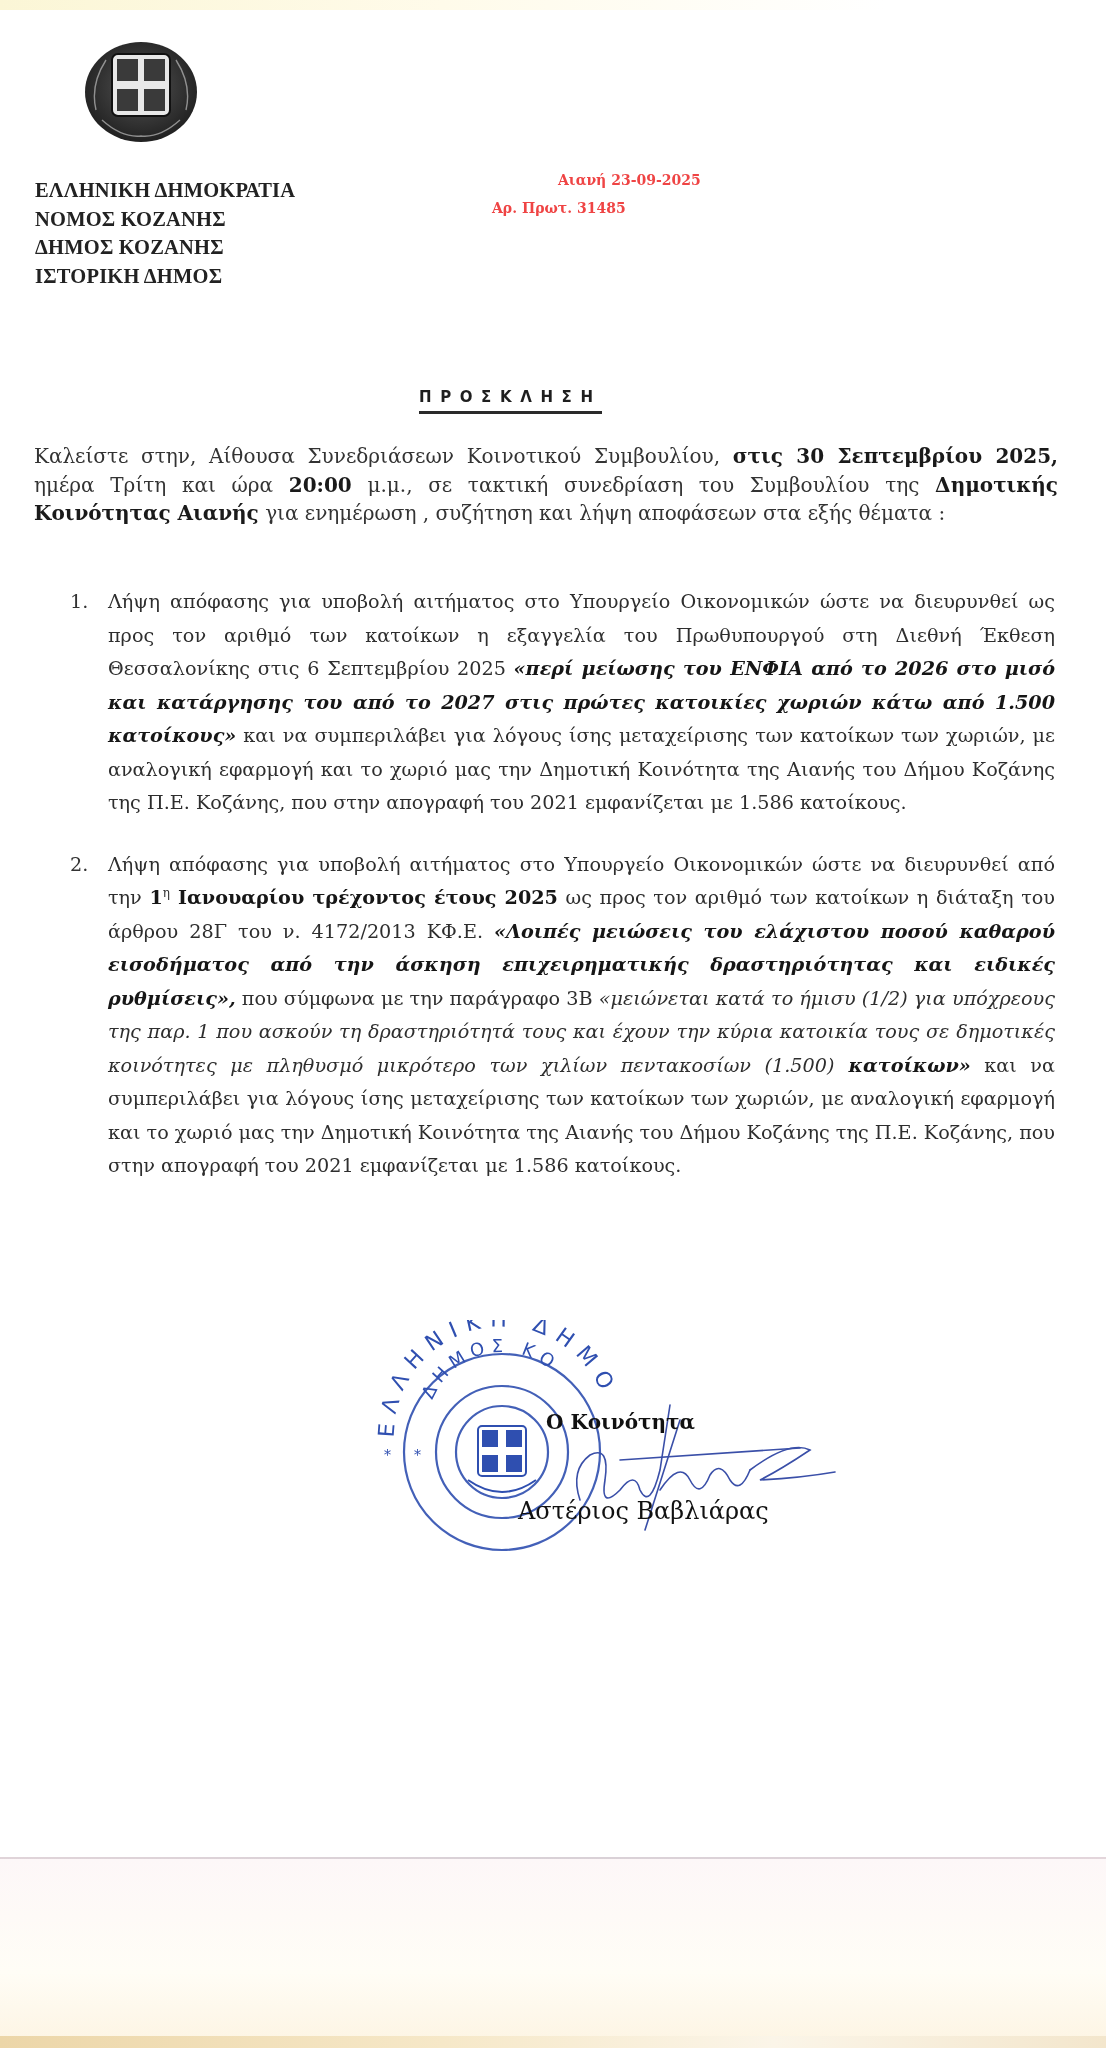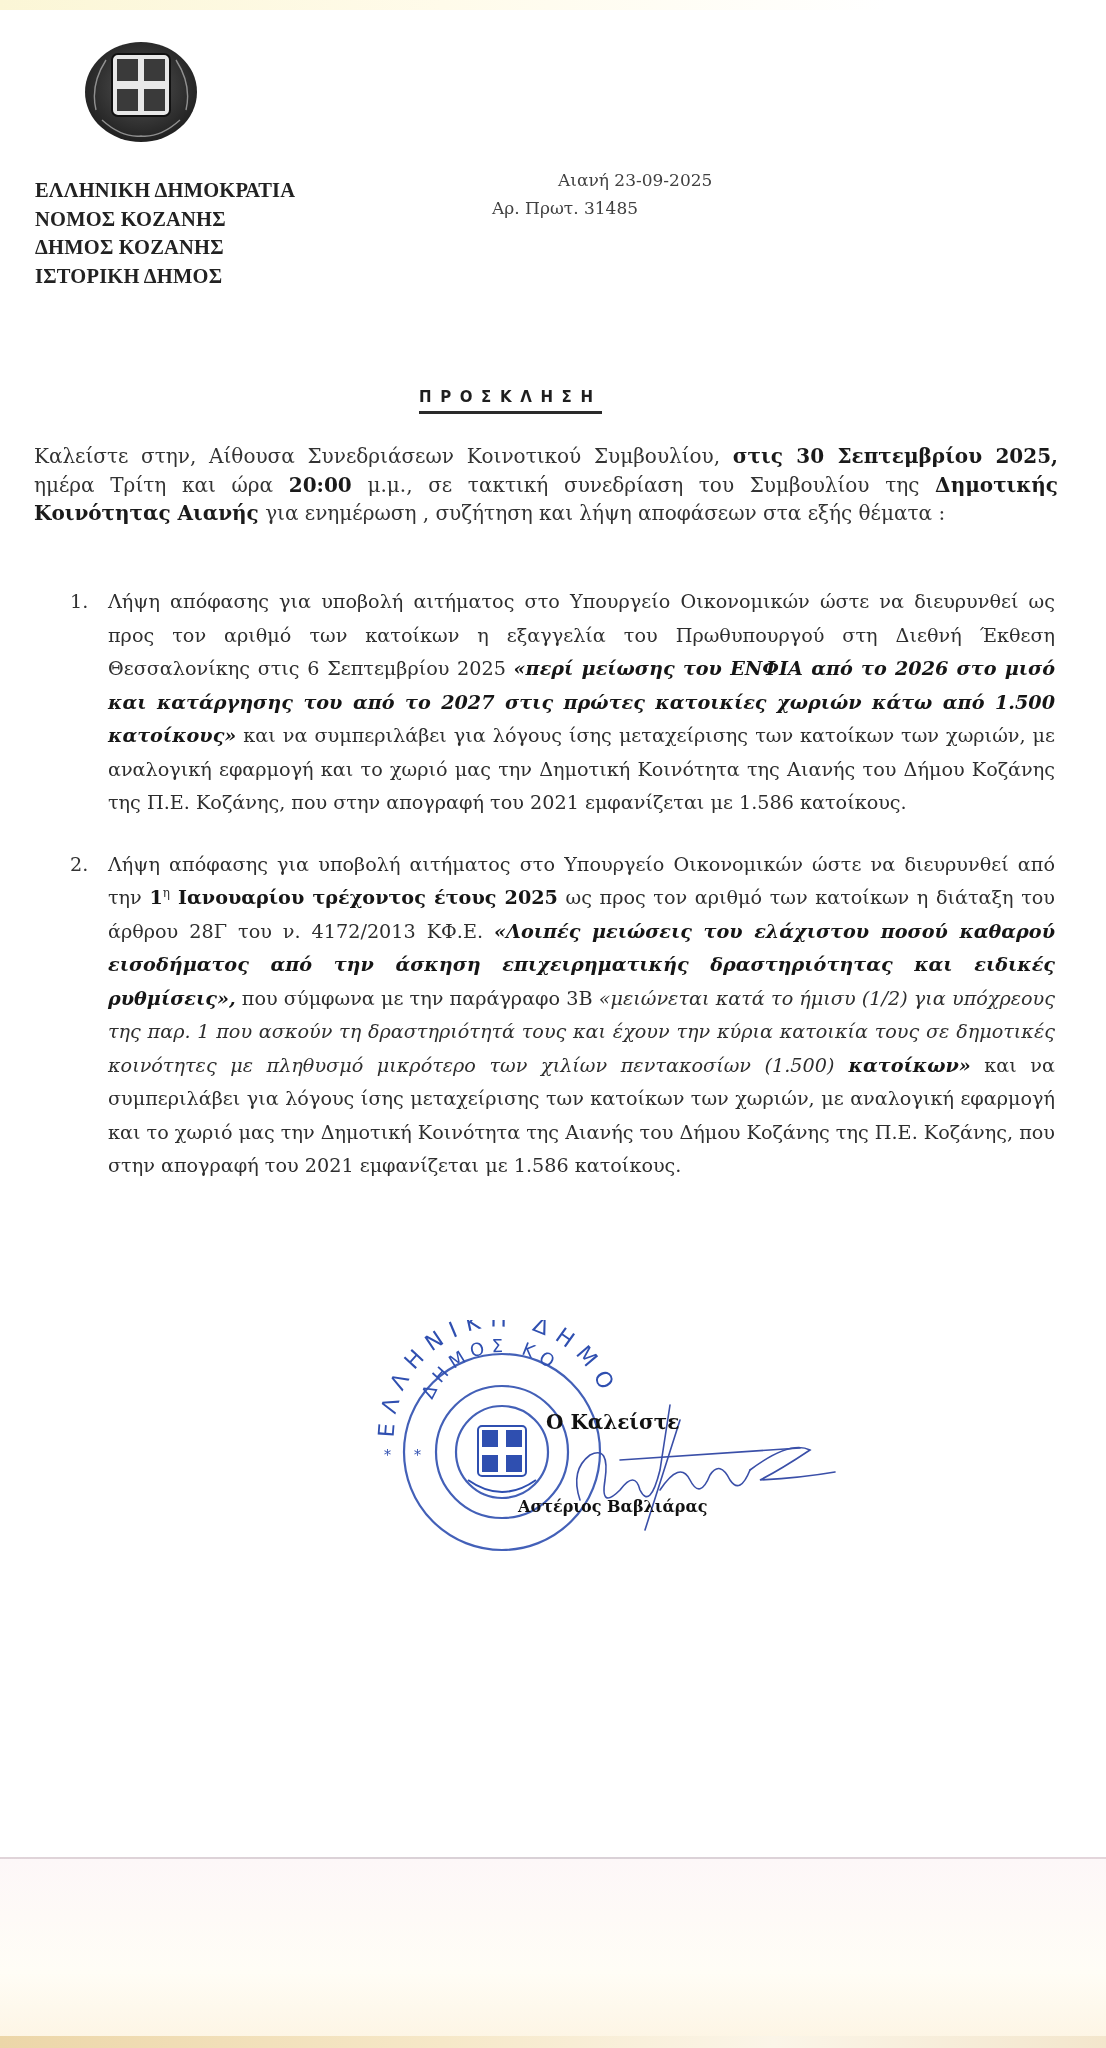--- a/index.html
+++ b/index.html
@@ -8,42 +8,42 @@
     background: #ffffff;
     font-family: "DejaVu Serif", "Liberation Serif", serif;
     color: #1a1a1a;
   }
   .top-tint { position: absolute; left: 0; top: 0; width: 1106px; height: 10px;
     background: linear-gradient(90deg, #fbf6d6 0%, #fffbea 40%, #ffffff 80%); }
   .emblem { position: absolute; left: 82px; top: 40px; width: 118px; height: 104px; }
   .header-left { position: absolute; left: 35px; top: 176px; font-family: "Liberation Serif", serif;
     font-weight: bold; font-size: 20.5px; line-height: 28.5px; letter-spacing: 0.2px; color: #222; }
   .header-left div { white-space: nowrap; }
-  .header-right { position: absolute; left: 492px; top: 166px; font-weight: normal; font-size: 17px;
-    line-height: 28px; color: #404040; }
+  .header-right { position: absolute; left: 492px; top: 166px; font-weight: bold; font-size: 14px;
+    line-height: 28px; color: #ef4444; }
   .header-right .date-line { padding-left: 66px; white-space: nowrap; }
   .header-right .prot-line { white-space: nowrap; }
   .title { position: absolute; left: 419px; top: 384px; font-family: "DejaVu Sans", sans-serif;
     font-weight: bold; font-size: 15px; letter-spacing: 8.6px; color: #1e1e1e;
     border-bottom: 3px solid #2a2a2a; padding-bottom: 1px; line-height: 26px; white-space: nowrap; }
   .intro { position: absolute; left: 34px; top: 442px; width: 1024px; font-size: 20px; line-height: 28.5px;
     text-align: justify; color: #333; }
   .intro b { color: #1a1a1a; }
   .items { position: absolute; left: 70px; top: 585px; width: 985px; }
   .item { position: relative; padding-left: 38px; font-size: 19.2px; line-height: 33.5px; text-align: justify; color: #2e2e2e; }
   .item .num { position: absolute; left: 0; top: 0; color: #333; }
   .item + .item { margin-top: 28px; }
   .item b, .item .bi { color: #161616; }
   .item .bi { font-weight: bold; font-style: italic; }
   .item .it { font-style: italic; }
   sup.s { font-size: 12px; vertical-align: 7px; line-height: 0; }
   .stamp { position: absolute; left: 372px; top: 1320px; width: 260px; height: 240px; }
   .signature-svg { position: absolute; left: 560px; top: 1400px; width: 280px; height: 140px; }
   .sig-role { position: absolute; left: 546px; top: 1410px; font-weight: bold; font-size: 20px; color: #111; white-space: nowrap; }
-  .sig-name { position: absolute; left: 518px; top: 1497px; font-weight: bold; font-size: 16px; color: #111; white-space: nowrap; }
+  .sig-name { position: absolute; left: 518px; top: 1497px; font-weight: normal; font-size: 24px; color: #111; white-space: nowrap; }
   .fold-line { position: absolute; left: 0; top: 1857px; width: 1106px; height: 2px;
     background: linear-gradient(90deg, #d8c9cf, #cfc5cc 50%, #dccbd2); opacity: 0.8; }
   .fold-shade { position: absolute; left: 0; top: 1859px; width: 1106px; height: 189px;
     background: linear-gradient(180deg, #fdf7f8 0%, #fffdf6 60%, #fdf4e2 100%); }
   .bottom-edge { position: absolute; left: 0; top: 2036px; width: 1106px; height: 12px;
     background: linear-gradient(90deg, #ecd6a8, #f6e8c8 40%, #fbf5e8 70%, #f3e6cc); }
 </style>
 </head>
 <body>
 
@@ -119,18 +119,18 @@
 <svg class="signature-svg" viewBox="0 0 280 140">
   <g fill="none" stroke="#3a4fa8" stroke-width="1.6" stroke-linecap="round">
     <path d="M20 100 Q10 70 30 55 Q50 45 45 80 Q40 110 60 90 Q75 70 80 90 Q90 110 100 70 L110 5"></path>
     <path d="M100 90 Q120 60 130 80 Q140 100 150 75 Q160 60 170 80 Q180 95 190 70"></path>
     <path d="M190 70 Q230 40 250 50 Q220 70 200 80 Q240 78 275 72"></path>
     <path d="M60 60 L240 48"></path>
     <path d="M85 130 L120 20"></path>
   </g>
 </svg>
 
-<div class="sig-role">Ο Καλείστε</div>
+<div class="sig-role">Ο Κοινότητα</div>
 <div class="sig-name">Αστέριος Βαβλιάρας</div>
 
 <div class="fold-line"></div>
 <div class="fold-shade"></div>
 <div class="bottom-edge"></div>
 
 </body></html>

